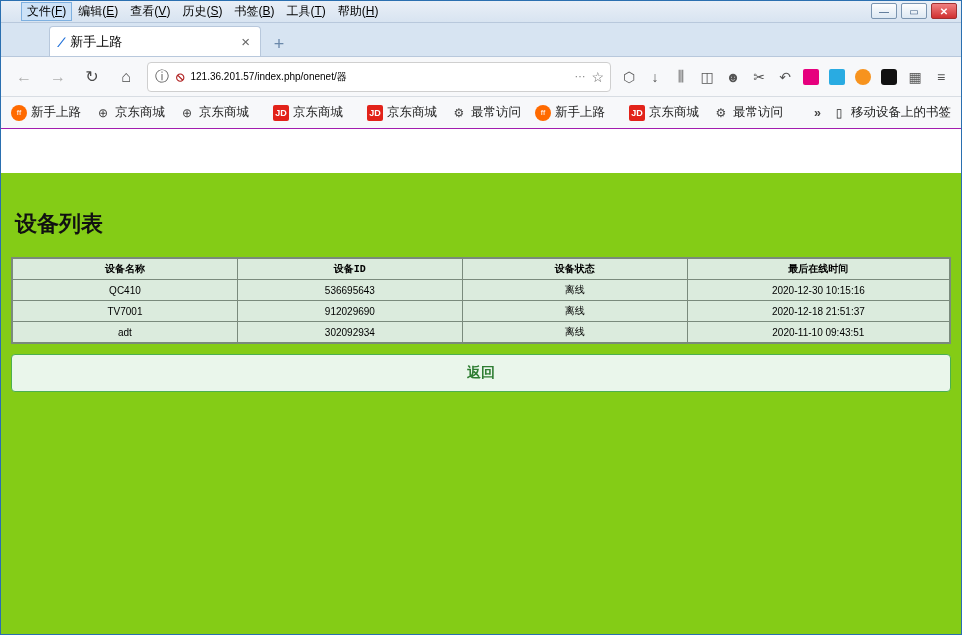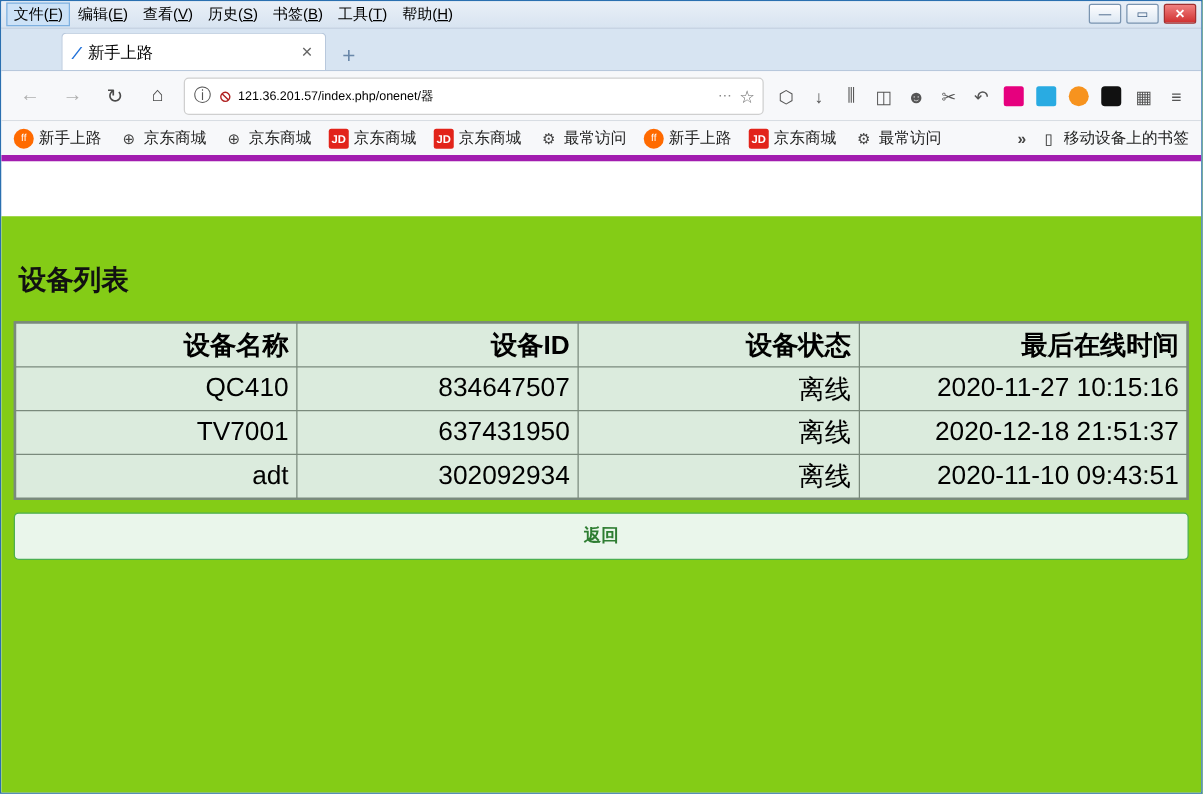--- a/index.html
+++ b/index.html
@@ -1,17 +1,17 @@
 <!DOCTYPE html>
 <html><head>
 <meta charset="utf-8">
 <style>
 * { box-sizing: border-box; margin: 0; padding: 0; }
 body { font-family: "Microsoft YaHei", Arial, sans-serif; font-size: 13px; background: #fff; width: 962px; height: 635px; overflow: hidden; border: 1px solid #2a6fb0; }
-.menubar { background: linear-gradient(#e9eff7,#d8e4f1); height: 22px; display: flex; align-items: center; padding: 0 4px; border-bottom: 1px solid #b8c8dc; font-size: 12px; position: relative; }
+.menubar { background: linear-gradient(#e9eff7,#d8e4f1); height: 22px; display: flex; align-items: center; padding: 0 20px; border-bottom: 1px solid #b8c8dc; font-size: 12px; position: relative; }
 .menubar .mitem { padding: 1px 6px; cursor: default; }
 .menubar .mitem.active { background: #cde2f7; border: 1px solid #7eb0e0; padding: 0 5px; }
 .menubar .mitem u { text-decoration: underline; }
 .winbtns { position: absolute; right: 4px; top: 2px; display: flex; gap: 4px; }
 .winbtn { width: 26px; height: 16px; border: 1px solid #7a94b0; background: linear-gradient(#fdfdfe,#dde8f3); border-radius: 2px; display:flex; align-items:center; justify-content:center; font-size:10px; color:#3a5a80;}
 .winbtn.close { background: linear-gradient(#f08080,#d03030); border-color:#a03030; color:#fff; font-weight:bold;}
 .tabstrip { background: #d7e4f2; height: 34px; display:flex; align-items:flex-end; padding: 0 8px 0 48px; border-bottom: 1px solid #b8c8dc; }
 .tab { background:#fff; height:30px; width:212px; border:1px solid #b8c8dc; border-bottom:none; border-radius:4px 4px 0 0; display:flex; align-items:center; padding:0 10px; gap:8px; font-size:13px; position:relative;}
 .tablogo { color:#1e6fd8; font-style:italic; font-weight:bold; font-size:14px;}
 .tab .x { margin-left:auto; color:#666; font-size:15px; cursor:pointer;}
@@ -19,32 +19,32 @@
 .toolbar { height:40px; background:#f7f8fa; border-bottom:1px solid #d8dde3; display:flex; align-items:center; padding:0 10px; gap:8px;}
 .tbtn { width:26px; height:26px; display:flex; align-items:center; justify-content:center; color:#4a4a4a; font-size:16px; cursor:pointer; border-radius:4px;}
 .tbtn.disabled { color:#b0b0b0; }
 .urlbar { flex:1; height:30px; border:1px solid #cfcfcf; border-radius:4px; background:#fff; display:flex; align-items:center; padding:0 6px; gap:6px; font-size:14px;}
 .urlbar .shield { width:16px; text-align:center; color:#555;}
 .urlbar .nohttps { color:#b02020; font-weight:bold; font-size:13px; position:relative;}
 .urlbar input { border:none; outline:none; flex:1; font-size:10px; font-family:inherit;}
 .urlbar .trail { color:#666; font-size:14px; }
 .icons-right { display:flex; gap:6px; align-items:center; }
 .iconsq { width:20px; height:20px; display:flex; align-items:center; justify-content:center; font-size:14px; color:#555;}
-.bmbar { height:32px; background:#f7f8fa; border-bottom:5px solid #a21caf; display:flex; align-items:center; padding:0 10px; gap:14px; font-size:12.5px;}
+.bmbar { height:32px; background:#f7f8fa; border-bottom:1px solid #a21caf; display:flex; align-items:center; padding:0 10px; gap:14px; font-size:12.5px;}
 .bm { display:flex; align-items:center; gap:4px; color:#222; cursor:pointer; white-space:nowrap;}
 .bmico { width:16px; height:16px; display:flex; align-items:center; justify-content:center; font-size:12px;}
 .bmico.ff { background:#ff6a00; border-radius:50%; color:#fff; font-size:9px;}
 .bmico.globe { color:#444; }
-.bmico.jd { background:#e2231a; color:#fff; font-size:9px; font-weight:bold; border-radius:2px;}
+.bmico.jd { background:#e2231a; color:#fff; font-size:9px; font-weight:bold; border-radius:2px;margin-left:10px;}
 .bmico.gear { color:#444; }
 .bmright { margin-left:auto; display:flex; align-items:center; gap:10px;}
 .content { background:#84cc16; height:590px; padding:18px 10px; overflow:auto;margin-top:44px;}
 h2.page-title { font-size:22px; font-weight:bold; margin:18px 0 18px 4px; color:#111;}
 table.devtbl { width:100%; border-collapse:separate; border-spacing:1px; background:#7a8a7c; border:1px solid #7a8a7c;}
-table.devtbl th, table.devtbl td { background:#dbebdd; padding:3px 6px; text-align:right; font-size:21px; font-weight:normal;}
+table.devtbl th, table.devtbl td { background:#dbebdd; padding:3px 6px; text-align:center; font-size:10px; font-weight:normal;}
 table.devtbl th { font-weight:bold; }
 .backbtn { margin-top:10px; width:100%; height:38px; border:1px solid #4caf50; background:#eaf6eb; color:#2e7d32; border-radius:4px; font-size:14px; cursor:pointer; font-family:inherit;font-weight:bold;}
 .colorbox { width:16px; height:16px; border-radius:2px;}
 </style>
 </head>
 <body>
 
 <div class="menubar">
   <div id="menuitems" style="display: flex;">
       <div class="mitem active">文件(<u>F</u>)</div>
@@ -159,35 +159,35 @@
     </span>
   </div>
 </div>
 
 <div class="content">
   <h2 class="page-title">设备列表</h2>
   <table class="devtbl">
     <thead>
         <tr id="thead-row">
           <th style="width: 24%;">设备名称</th>
-          <th style="width: 24%;">设备ID</th>
+          <th style="width: 24%; font-family: Liberation Mono, monospace;">设备ID</th>
           <th style="width: 24%;">设备状态</th>
           <th style="width: 28%; font-family: Liberation Serif, serif;">最后在线时间</th>
         </tr>
       </thead>
     <tbody id="tbody">
         <tr>
           <td>QC410</td>
-          <td>834647507</td>
+          <td>536695643</td>
           <td>离线</td>
-          <td>2020-11-27 10:15:16</td>
+          <td>2020-12-30 10:15:16</td>
         </tr>
         <tr>
           <td>TV7001</td>
-          <td>637431950</td>
+          <td>912029690</td>
           <td>离线</td>
           <td>2020-12-18 21:51:37</td>
         </tr>
         <tr>
           <td>adt</td>
           <td>302092934</td>
           <td>离线</td>
           <td>2020-11-10 09:43:51</td>
         </tr>
       </tbody>

